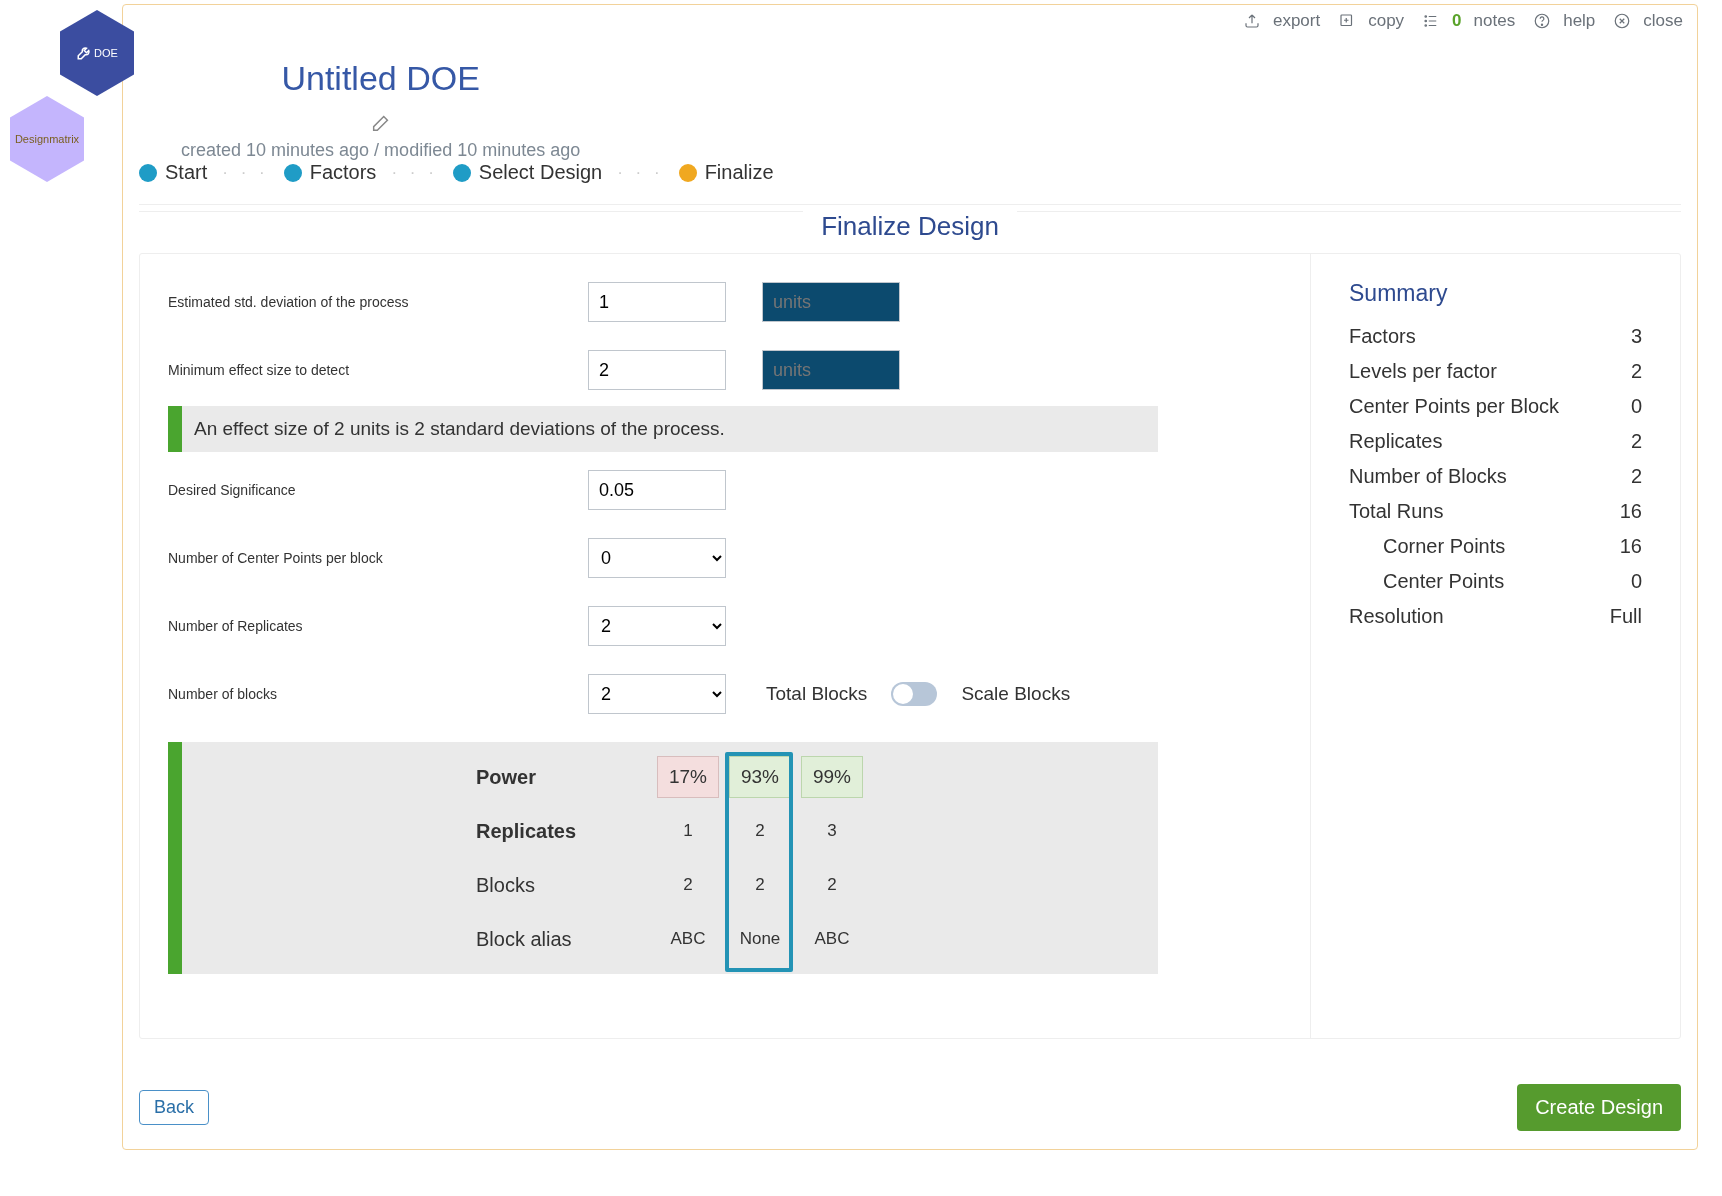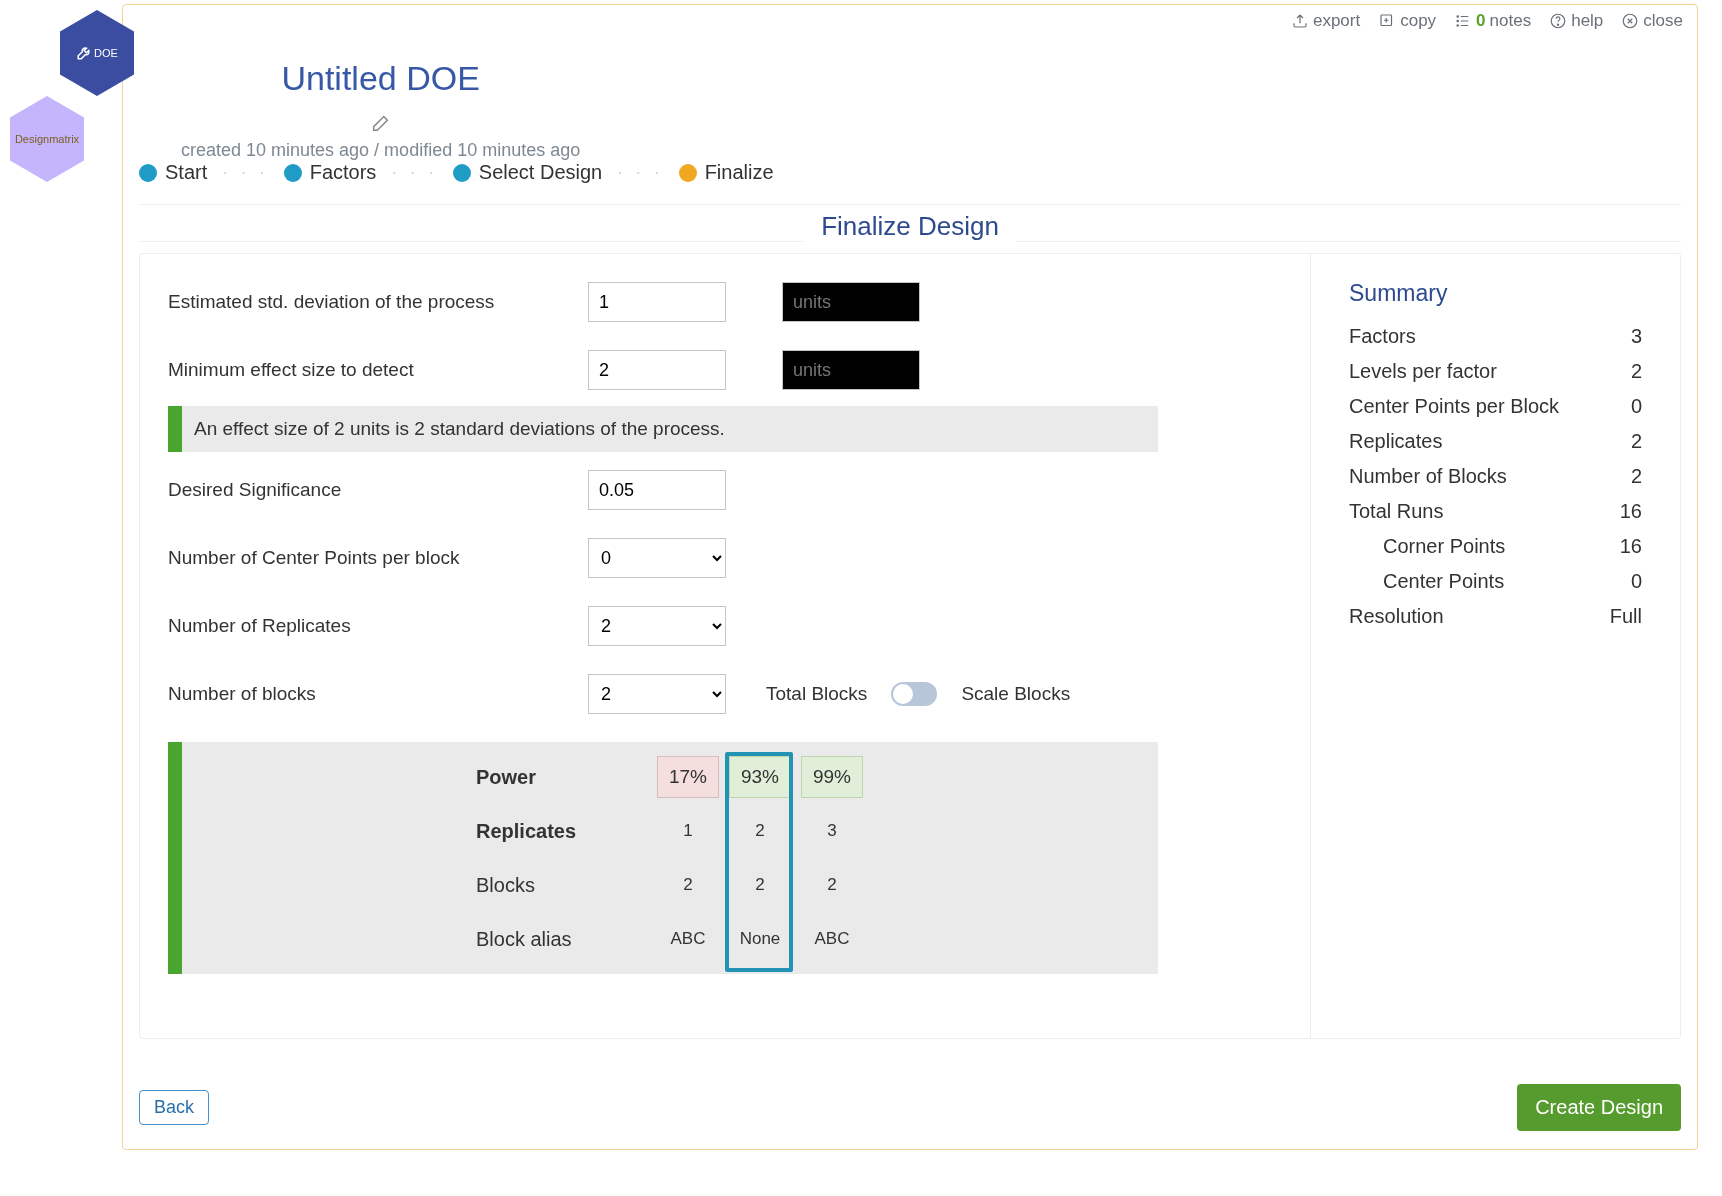--- a/index.html
+++ b/index.html
@@ -37,21 +37,21 @@
     border:1px solid #f2d29a;
     border-radius:4px;
     background:#fff;
   }
   .toolbar {
     position:absolute; right:14px; top:6px;
     display:flex; gap:18px; align-items:center;
     color:#6a7179;
     font-size:17px;
   }
-  .toolbar .tbtn { display:flex; align-items:center; gap:4px; cursor:pointer; }
+  .toolbar .tbtn { display:flex; align-items:center; gap:12px; cursor:pointer; }
   .toolbar .tbtn svg { width:18px; height:18px; }
   .toolbar .notes-count { color:#5aa32b; font-weight:700; }
 
   .header-area {
     position:absolute; left:58px; top:54px;
   }
   .title {
     color:#3658a6; font-size:34px; font-weight:400;
     display:flex; align-items:center; gap:14px;flex-direction:column;
   }
@@ -67,42 +67,42 @@
   }
   .step { display:flex; align-items:center; gap:8px; font-size:20px; color:#333; }
   .step .dot { width:18px; height:18px; border-radius:50%; }
   .step .dot.blue { background:#1f9cc6; }
   .step .dot.amber { background:#f0a820; }
   .dots { color:#ccc; letter-spacing:4px; padding:0 4px; }
 
   
   .section-title-wrap {
     position:absolute; left:16px; right:16px; top:206px;
-    display:flex; align-items:flex-end;
+    display:flex; align-items:flex-start;
   }
   .section-title-wrap .line { flex:1; height:1px; background:#eee; }
   .section-title { color:#2e4a8f; font-size:26px; padding:0 18px; }
 
   
   .content {
     position:absolute; left:16px; right:16px; top:248px; bottom:110px;
     border:1px solid #eee; border-radius:3px;
     display:flex;
   }
   .form-col { flex:1; padding:28px 28px 0 28px; position:relative; }
   .summary-col { width:370px; border-left:1px solid #eee; padding:20px 38px 20px 38px; }
 
   .frow { display:flex; align-items:center; margin-bottom:28px; }
-  .frow .label { width:420px; font-size:19px; color:#333; }
+  .frow .label { width:420px; font-size:14px; color:#333; }
   .frow input[type="text"] {
     border:1px solid #c0c6cd; height:40px; padding:4px 10px; font-size:18px;
     width:138px; background:#fff;
   }
   .frow input.units {
-    margin-left:56px; background:#000000; color:#aab1b8;
+    margin-left:36px; background:#0c4a6e; color:#aab1b8;
   }
   .frow select {
     border:1px solid #c0c6cd; height:40px; width:138px; font-size:18px; padding:4px 8px; background:#fff;
   }
   .info-banner {
     display:flex; align-items:center;
     background:#eaeaea;
     margin:-12px 0 18px -28px;
     width:calc(100% + 56px);
     max-width:990px;

